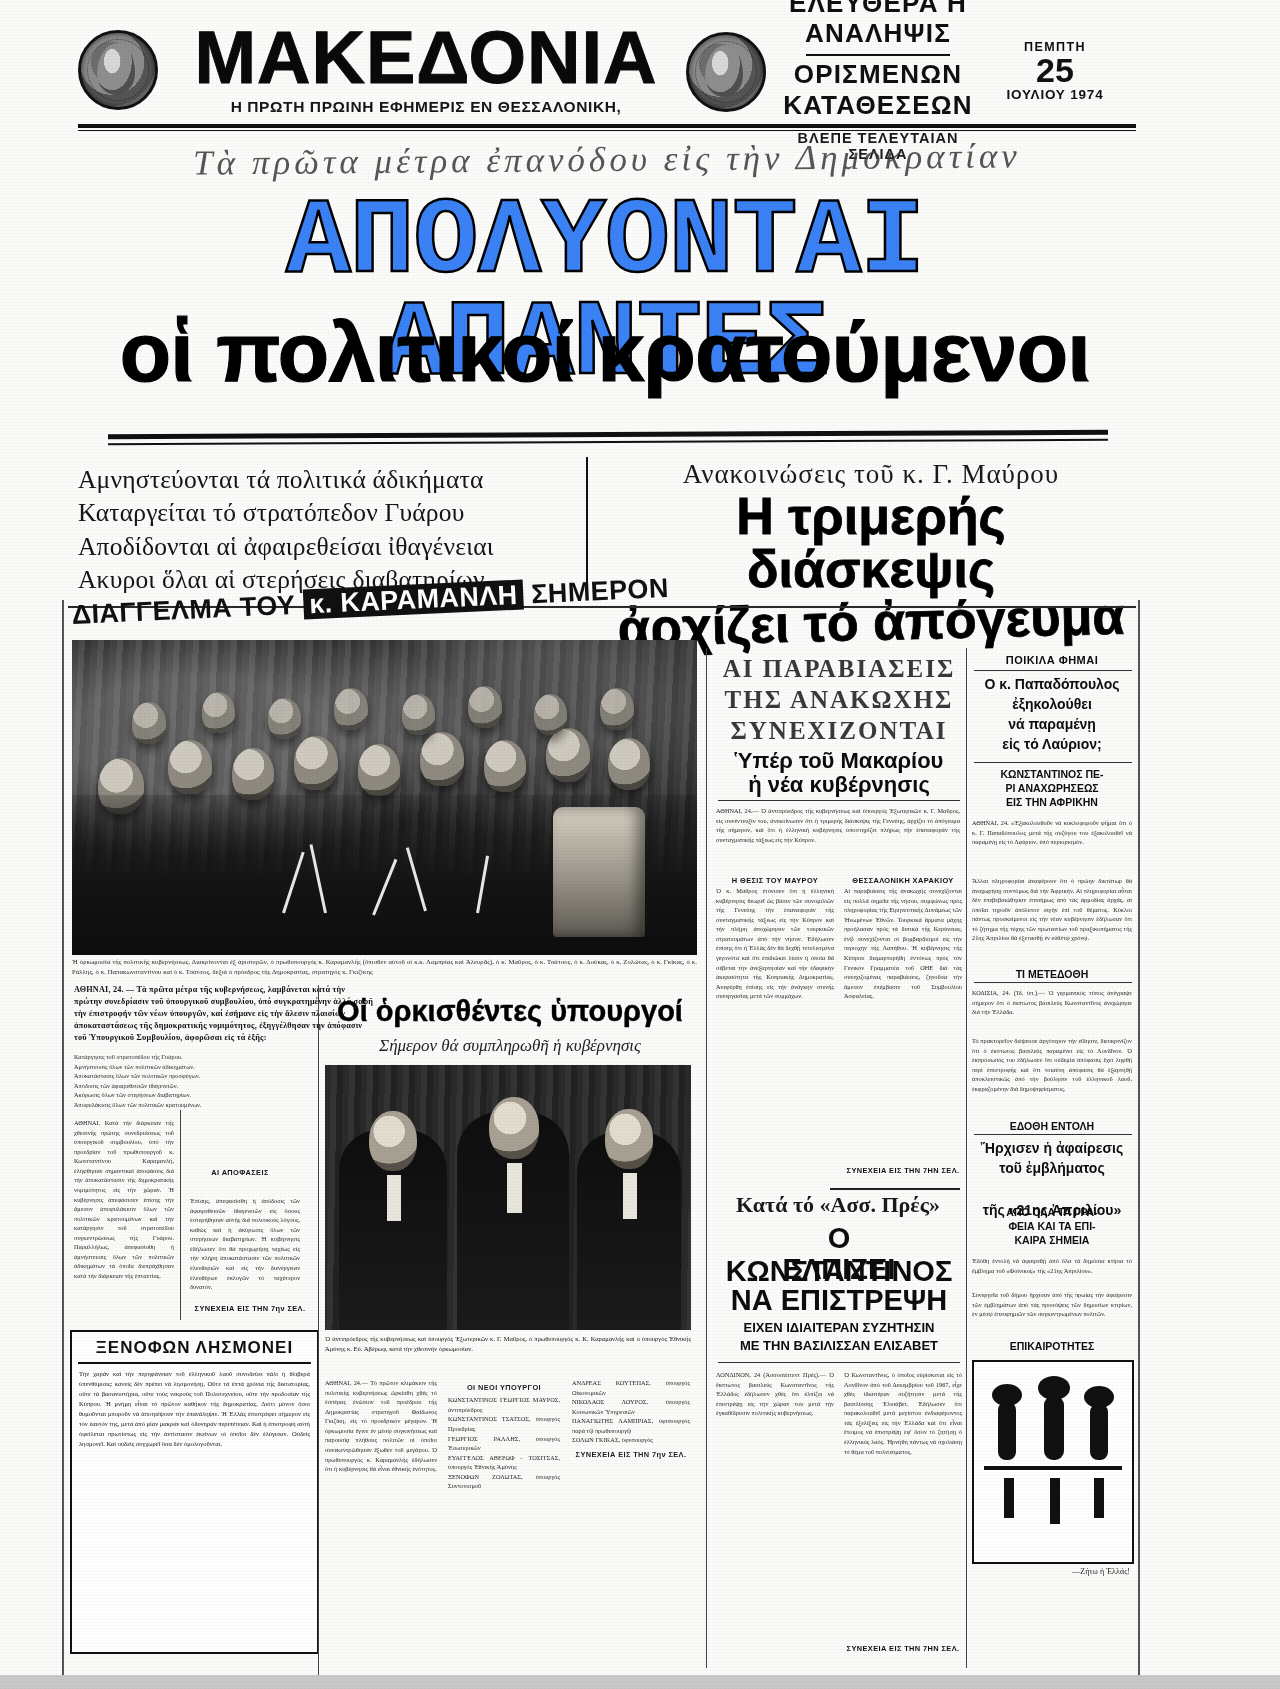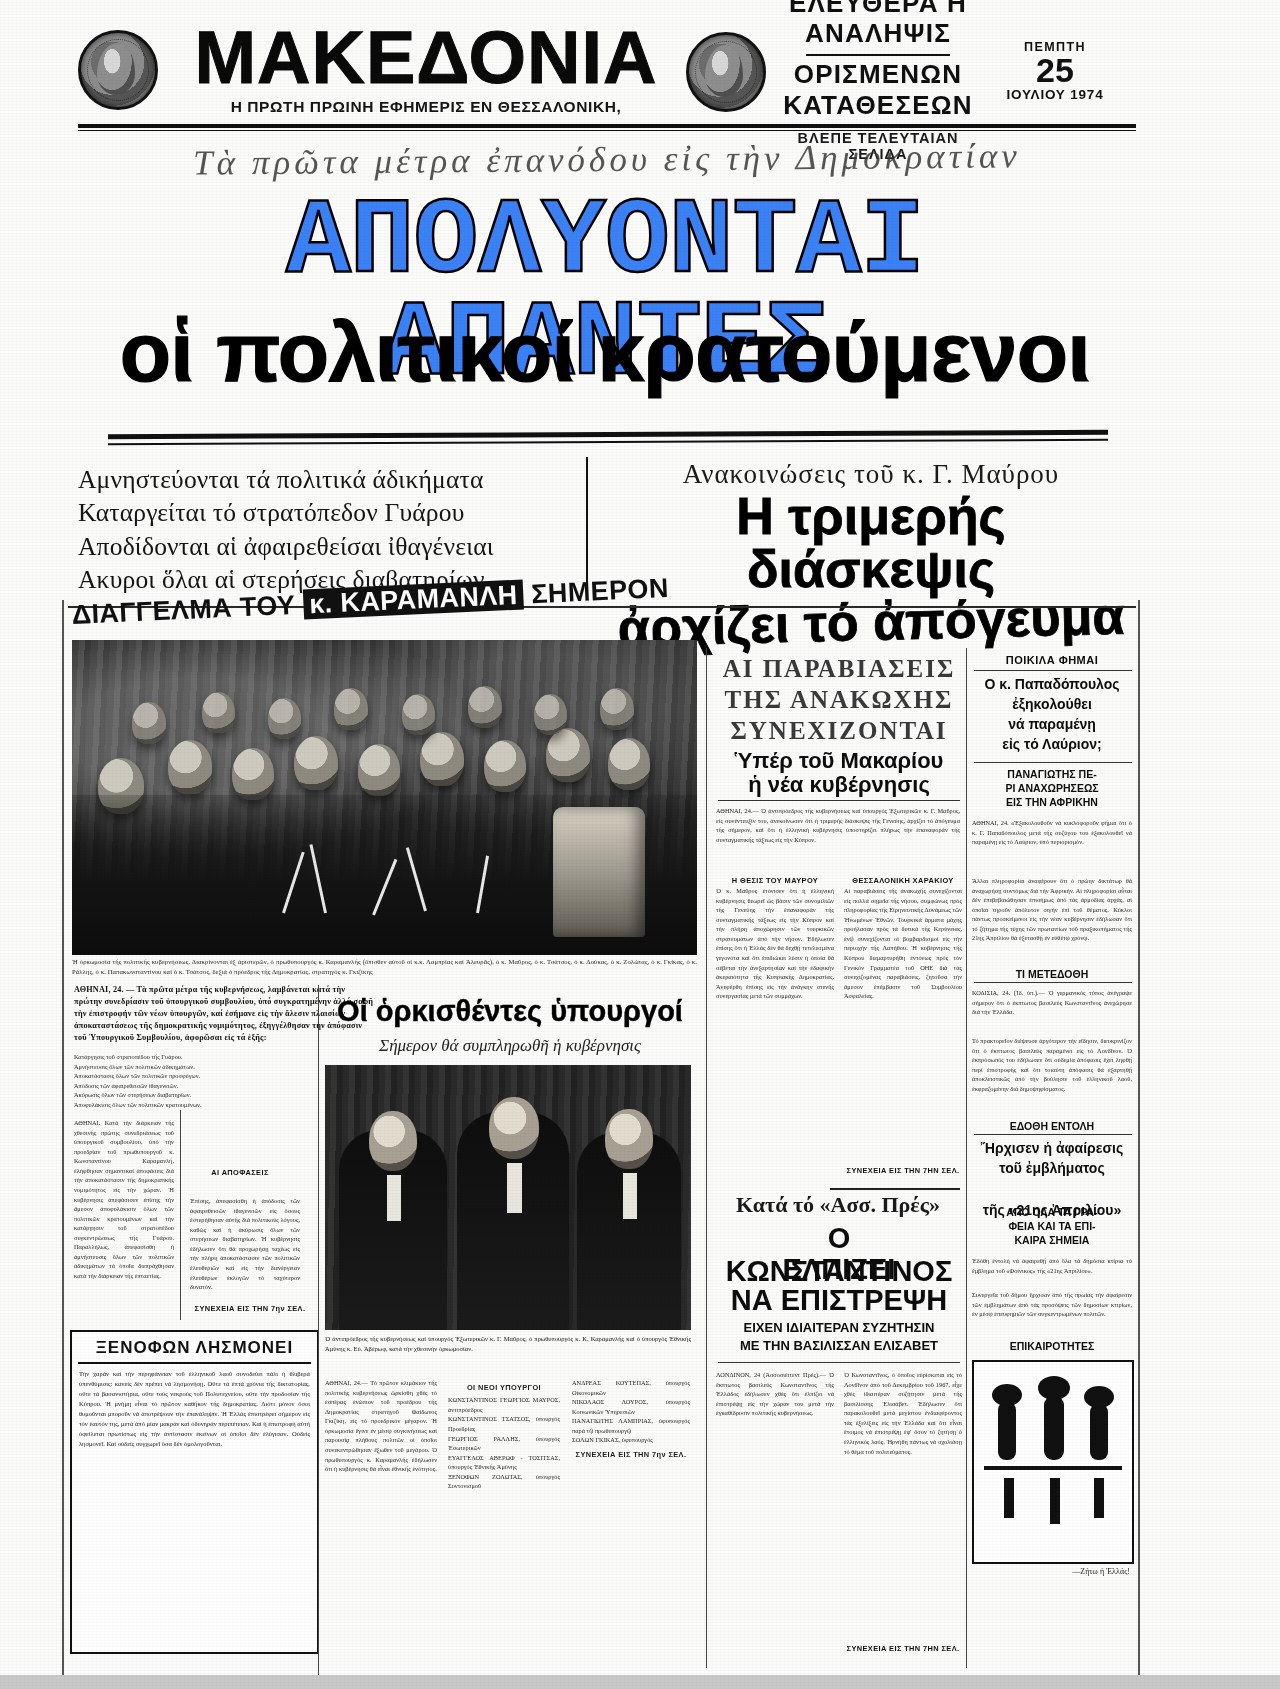--- a/index.html
+++ b/index.html
@@ -452,21 +452,21 @@
 
   <div class="vrule" style="left:966px;top:648px;height:1020px;"></div>
 
   <div class="rc-bold" style="position:absolute;left:972px;top:654px;width:160px;font-size:11px;letter-spacing:.5px;">ΠΟΙΚΙΛΑ ΦΗΜΑΙ</div>
   <div class="hrule" style="left:974px;top:670px;width:158px;"></div>
   <div class="rc-bold" style="position:absolute;left:970px;top:676px;width:164px;font-size:14px;">Ο κ. Παπαδόπουλος</div>
   <div class="rc-bold" style="position:absolute;left:970px;top:696px;width:164px;font-size:14px;">ἐξηκολούθει</div>
   <div class="rc-bold" style="position:absolute;left:970px;top:716px;width:164px;font-size:14px;">νά παραμένῃ</div>
   <div class="rc-bold" style="position:absolute;left:970px;top:736px;width:164px;font-size:14px;">εἰς τό Λαύριον;</div>
   <div class="hrule" style="left:974px;top:762px;width:158px;"></div>
-  <div class="rc-bold" style="position:absolute;left:970px;top:768px;width:164px;font-size:10.5px;">ΠΑΝΑΓΙΩΤΗΣ ΠΕ-</div>
+  <div class="rc-bold" style="position:absolute;left:970px;top:768px;width:164px;font-size:10.5px;">ΚΩΝΣΤΑΝΤΙΝΟΣ ΠΕ-</div>
   <div class="rc-bold" style="position:absolute;left:970px;top:782px;width:164px;font-size:10.5px;">ΡΙ ΑΝΑΧΩΡΗΣΕΩΣ</div>
   <div class="rc-bold" style="position:absolute;left:970px;top:796px;width:164px;font-size:10.5px;">ΕΙΣ ΤΗΝ ΑΦΡΙΚΗΝ</div>
   <div class="microtext" style="position:absolute;left:972px;top:818px;width:160px;">ΑΘΗΝΑΙ, 24. «Ἐξακολουθοῦν νά κυκλοφοροῦν φῆμαι ὅτι ὁ κ. Γ. Παπαδόπουλος μετά τῆς συζύγου του ἐξακολουθεῖ νά παραμένῃ εἰς τό Λαύριον, ὑπό περιορισμόν.</div>
   <div class="microtext" style="position:absolute;left:972px;top:876px;width:160px;">
     Ἄλλαι πληροφορίαι ἀναφέρουν ὅτι ὁ πρώην δικτάτωρ θά ἀναχωρήσῃ συντόμως διά τήν Ἀφρικήν. Αἱ πληροφορίαι αὗται δέν ἐπεβεβαιώθησαν ἐπισήμως ἀπό τάς ἁρμοδίας ἀρχάς, αἱ ὁποῖαι τηροῦν ἀπόλυτον σιγήν ἐπί τοῦ θέματος. Κύκλοι πάντως προσκείμενοι εἰς τήν νέαν κυβέρνησιν ἐδήλωσαν ὅτι τό ζήτημα τῆς τύχης τῶν πρωταιτίων τοῦ πραξικοπήματος τῆς 21ης Ἀπριλίου θά ἐξετασθῇ ἐν εὐθέτῳ χρόνῳ.
   </div>
 
   <div class="rc-bold" style="position:absolute;left:972px;top:968px;width:160px;font-size:10.5px;">ΤΙ ΜΕΤΕΔΟΘΗ</div>
   <div class="hrule" style="left:974px;top:982px;width:158px;"></div>
   <div class="microtext" style="position:absolute;left:972px;top:988px;width:160px;">ΚΟΔΙΣΙΑ, 24. (Ἰδ. ὑπ.).— Ὁ γερμανικός τύπος ἀνέγραψε σήμερον ὅτι ὁ ἐκπτωτος βασιλεύς Κωνσταντῖνος ἀνεχώρησε διά τήν Ἑλλάδα.</div>

